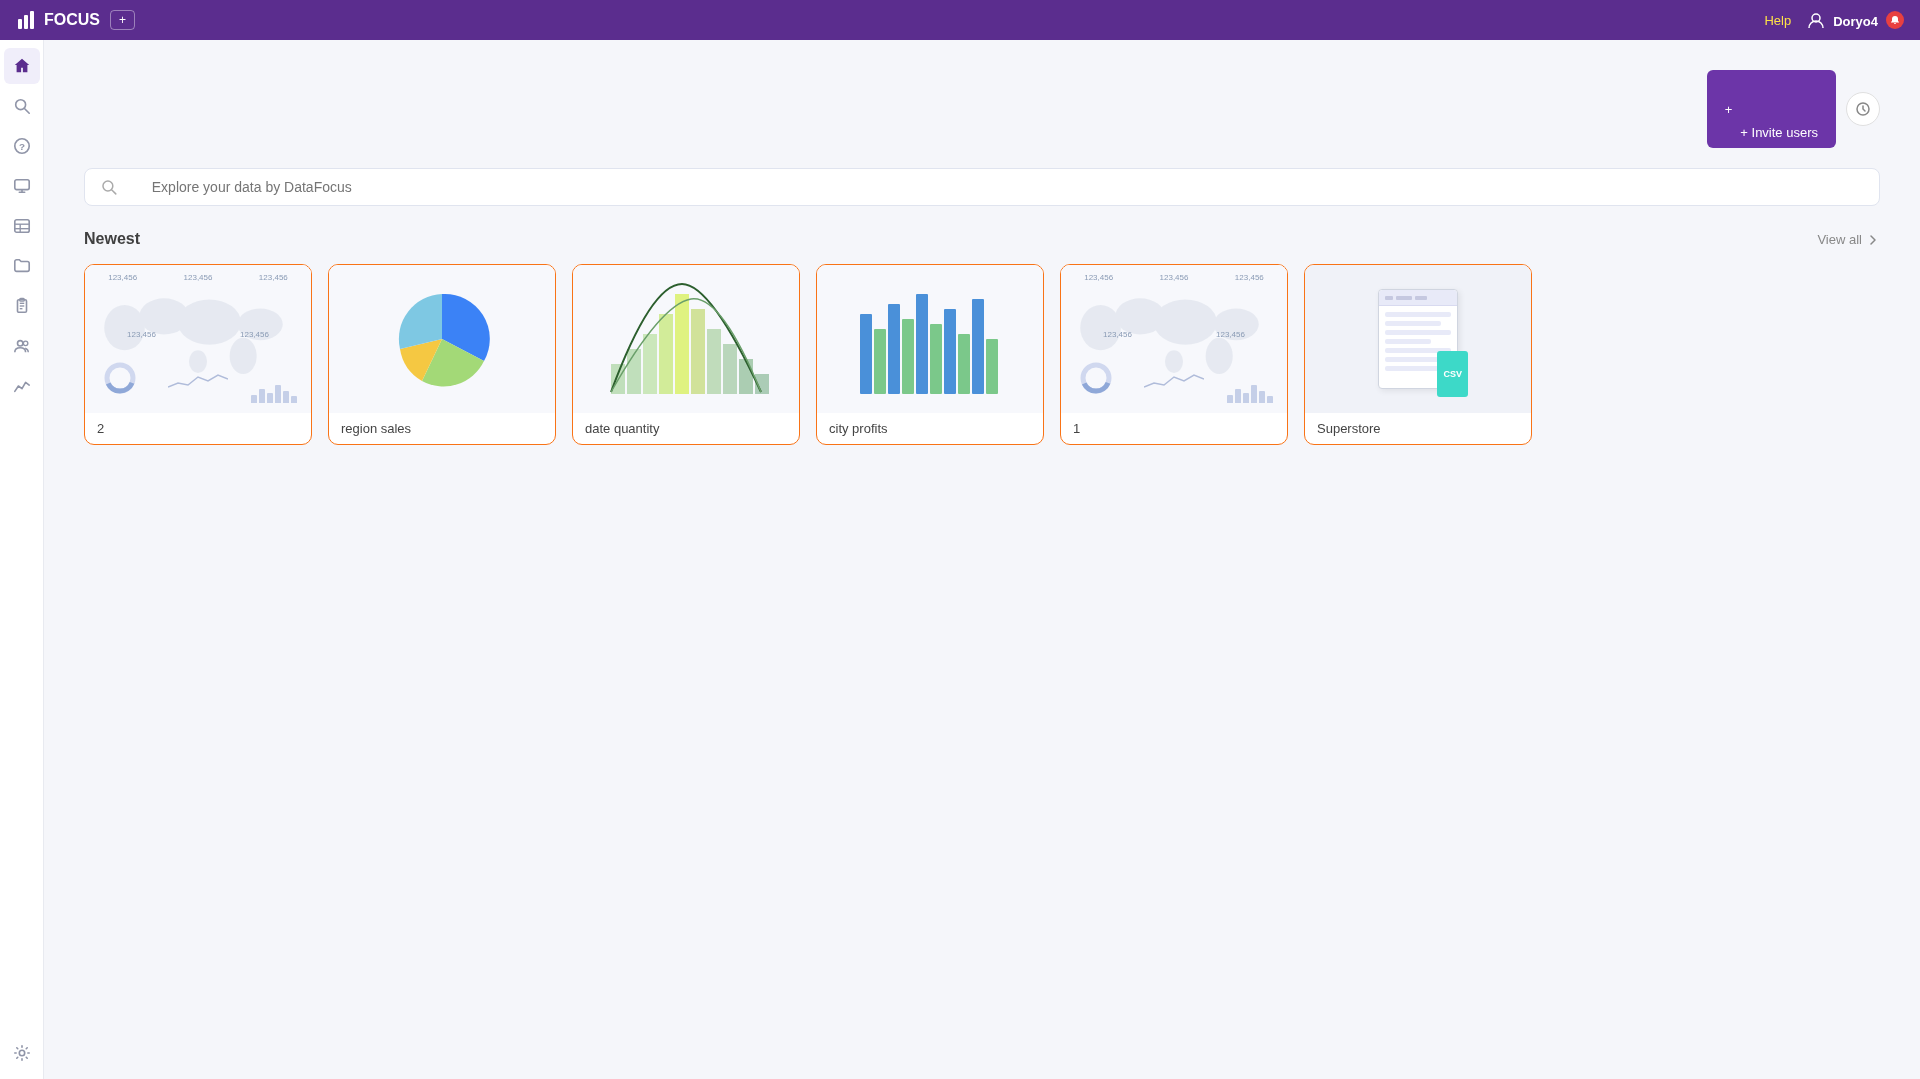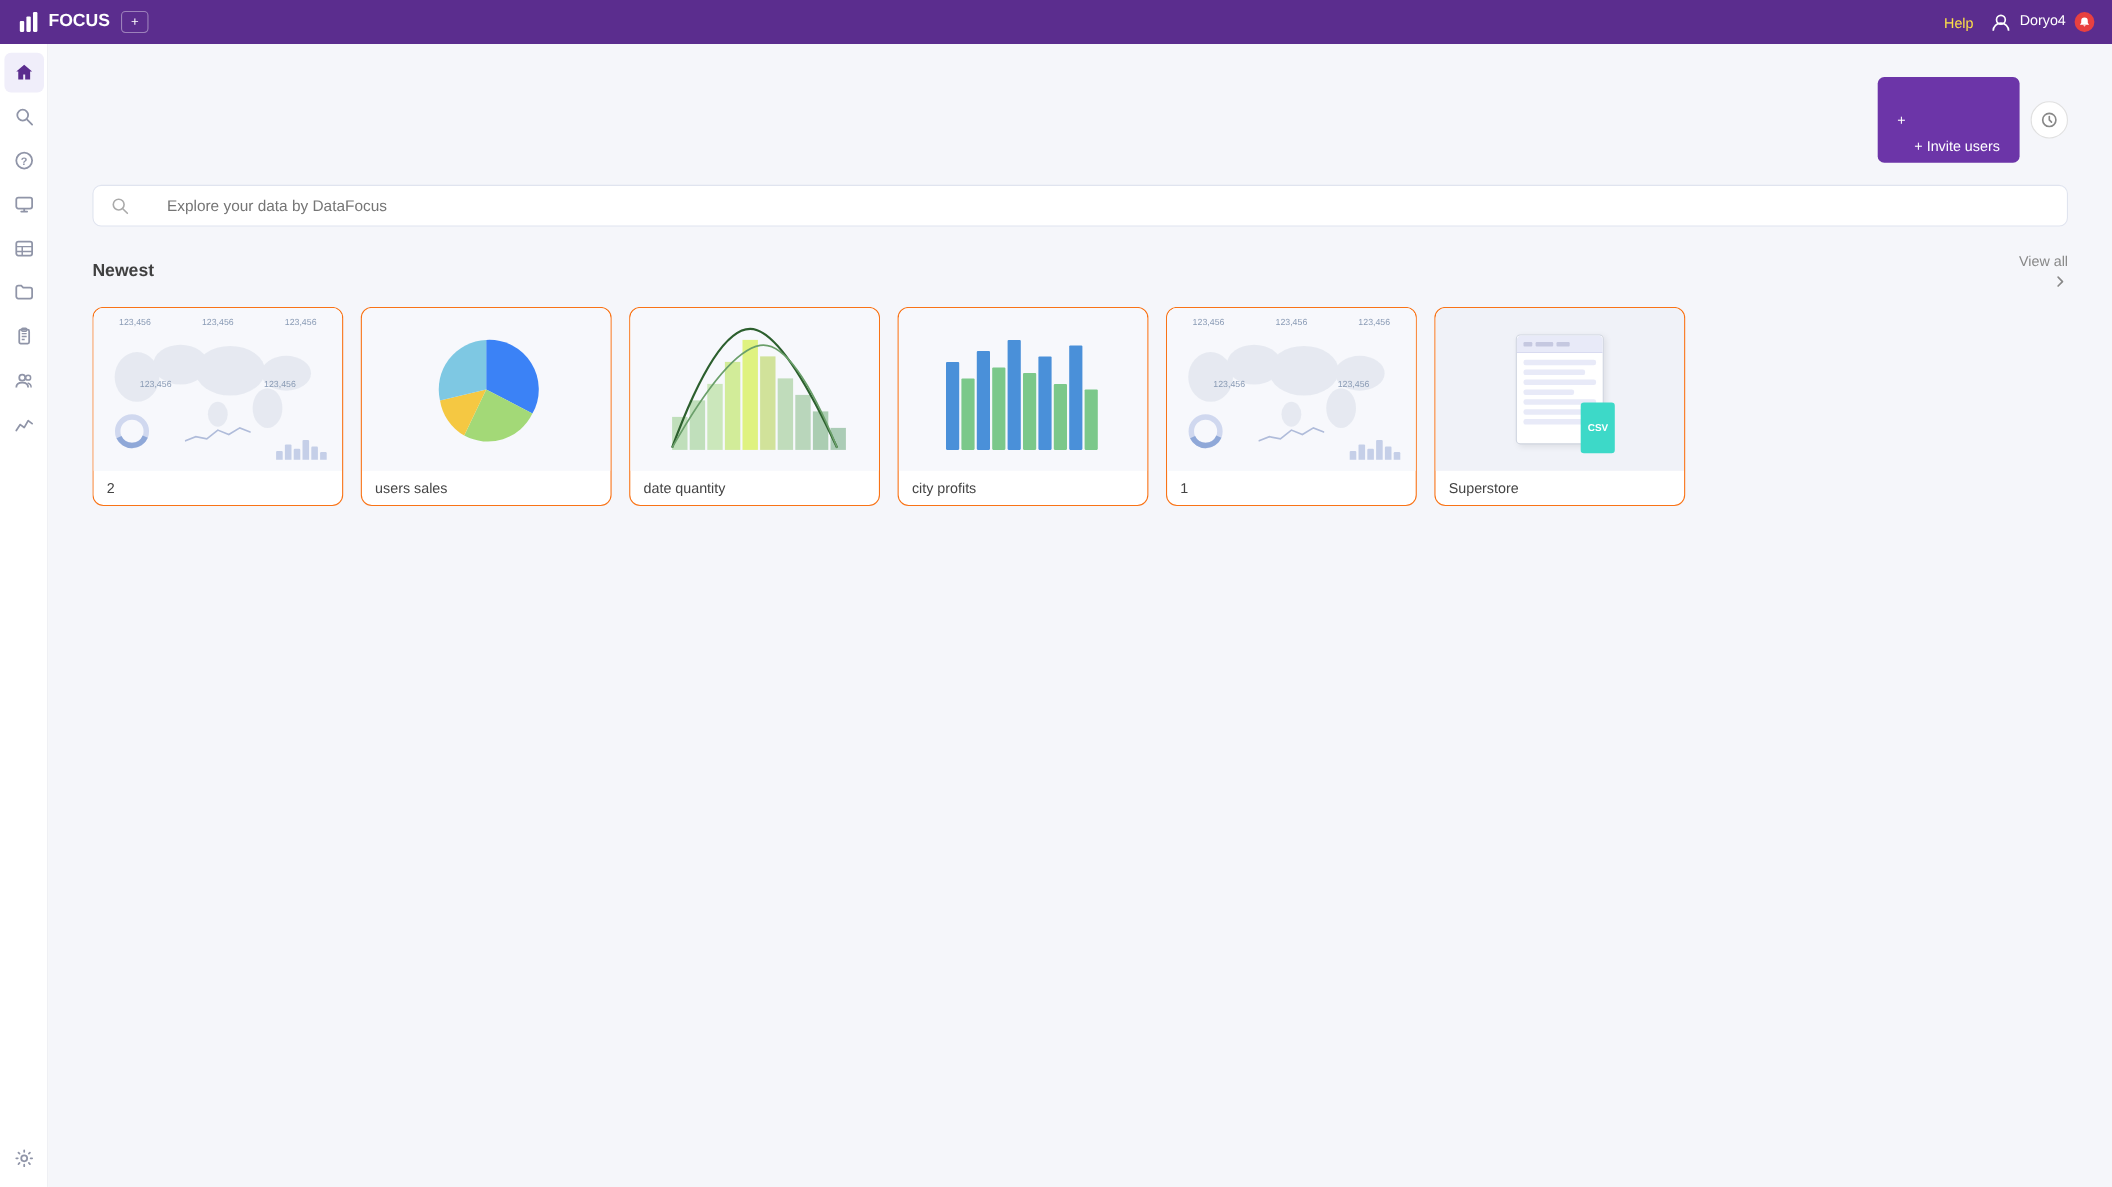--- a/index.html
+++ b/index.html
@@ -13,21 +13,21 @@
     }
     .topnav-left { display: flex; align-items: center; gap: 10px; }
     .logo { display: flex; align-items: center; gap: 6px; color: white; font-weight: 700; font-size: 16px; }
     .logo-icon { width: 22px; height: 22px; }
     .topnav-add-btn {
       background: transparent; border: 1px solid rgba(255,255,255,0.4);
       border-radius: 4px; padding: 2px 8px; color: white; cursor: pointer; font-size: 12px;
     }
     .topnav-right { display: flex; align-items: center; gap: 16px; }
     .help-link { color: #fde047; font-size: 13px; cursor: pointer; text-decoration: none; }
-    .user-info { display: flex; align-items: flex-start; gap: 8px; color: white; font-size: 13px; cursor: pointer; }
+    .user-info { display: flex; align-items: flex-end; gap: 8px; color: white; font-size: 13px; cursor: pointer; font-weight: bold; }
     .user-badge { width: 18px; height: 18px; border-radius: 50%; background: #e84040; display: flex; align-items: center; justify-content: center; }
 
     
     .sidebar {
       position: fixed; top: 40px; left: 0; bottom: 0; width: 44px;
       background: white; border-right: 1px solid #e8eaf0;
       display: flex; flex-direction: column; align-items: center;
       padding: 8px 0; gap: 4px; z-index: 50;
     }
     .sidebar-item {
@@ -66,21 +66,21 @@
       padding: 10px 16px; margin: 10px 0 24px 0;
     }
     .search-bar input {
       border: none; outline: none; font-size: 14px; color: #aaa; width: 100%; background: transparent; padding-left: 25px;
     }
     .search-icon { color: #aaa; }
 
     
     .section-header { display: flex; align-items: center; justify-content: space-between; margin-bottom: 16px; }
     .section-title { font-size: 16px; font-weight: 600; color: #404040; }
-    .view-all { font-size: 13px; color: #888; cursor: pointer; display: flex; align-items: flex-end; gap: 4px; flex-direction: column; }
+    .view-all { font-size: 13px; color: #888; cursor: pointer; display: flex; align-items: flex-end; gap: 4px; }
 
     
     .cards-grid {
       display: flex; gap: 16px; flex-wrap: nowrap; overflow-x: auto;
     }
     .card {
       background: white; border-radius: 10px; border: 1px solid #f97316;
       width: 228px; min-width: 228px; overflow: hidden; cursor: pointer;
       transition: box-shadow 0.2s;
     }
@@ -285,21 +285,21 @@
 
           <path d="M50,50 L50,5 A45,45 0 0,1 92,72 Z" fill="#3b82f6"></path>
 
           <path d="M50,50 L92,72 A45,45 0 0,1 30,92 Z" fill="#a3d977"></path>
 
           <path d="M50,50 L30,92 A45,45 0 0,1 8,60 Z" fill="#f5c842"></path>
 
           <path d="M50,50 L8,60 A45,45 0 0,1 50,5 Z" fill="#7ec8e3"></path>
         </svg>
       </div>
-      <div class="card-label">users sales</div>
+      <div class="card-label">region sales</div>
     </div>
 
     <div class="card">
       <div class="card-preview">
         <svg width="190" height="130" viewBox="0 0 190 130">
 
           <rect x="20" y="90" width="14" height="30" fill="#a8d4a0" opacity="0.7"></rect>
           <rect x="36" y="75" width="14" height="45" fill="#a8d4a0" opacity="0.7"></rect>
           <rect x="52" y="60" width="14" height="60" fill="#b8e0a0" opacity="0.7"></rect>
           <rect x="68" y="40" width="14" height="80" fill="#c8e880" opacity="0.8"></rect>

